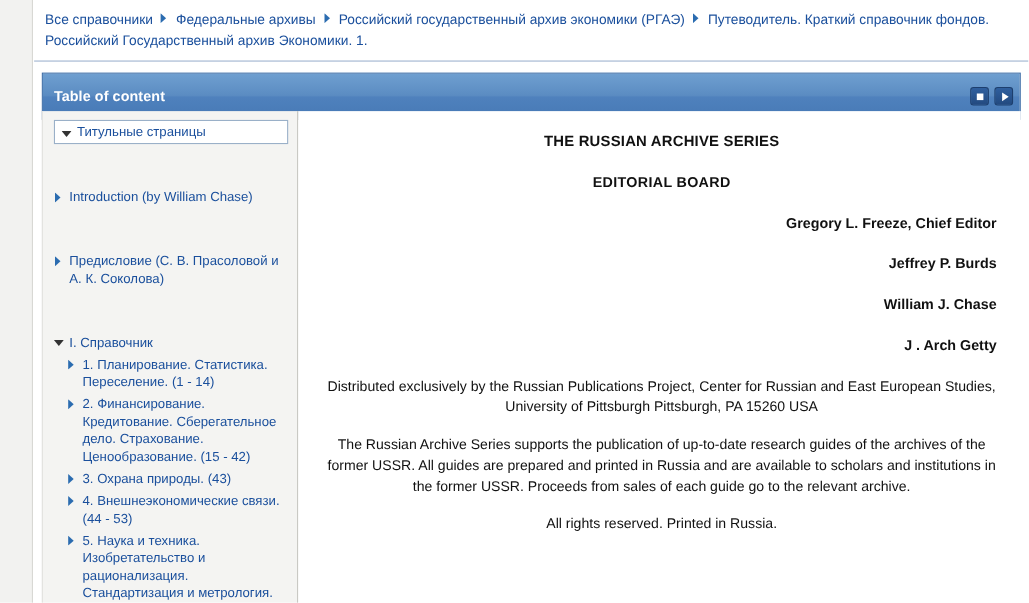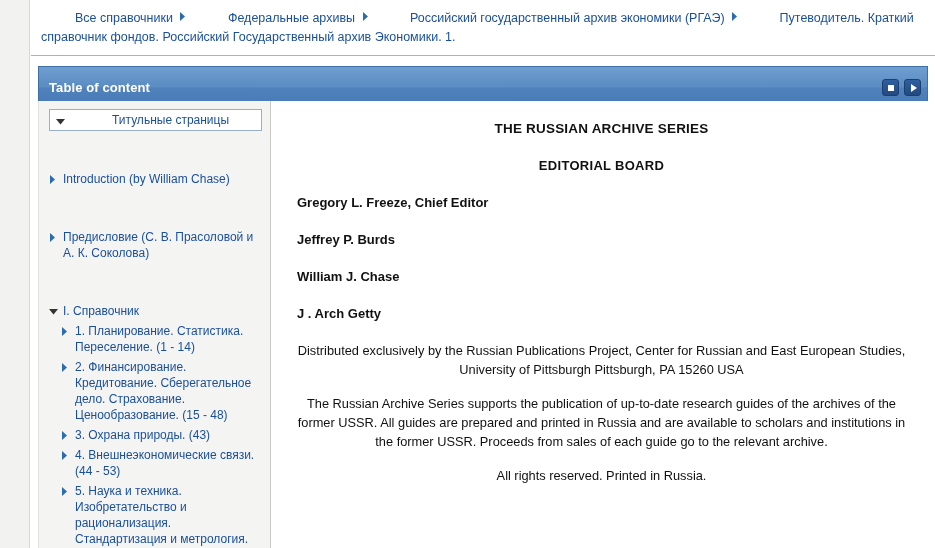--- a/index.html
+++ b/index.html
@@ -35,21 +35,20 @@
     font-size: 12.5px;
     color: #1f3f8f;
     line-height: 19px;
     border-bottom: 1px solid #9fb4cf;
     background: #ffffff;
   }
   .crumb {
     color: #1a4f9c;
     text-decoration: none;
     cursor: pointer;
-    margin-left: 34px;
   }
   .crumb-sep {
     display: inline-block;
     color: #2b6cb0;
     margin: 0 4px 0 3px;
     font-size: 10px;
     transform: translateY(-1px);
   }
   .crumb-sep svg { display: block; }
 
@@ -109,21 +108,20 @@
   .toc-selected {
     margin: 0 8px 3px 10px;
     background: #ffffff;
     border: 1px solid #9ab0c8;
     padding: 3px 2px 3px 6px;
     font-size: 12px;
     color: #1a4f9c;
     display: flex;
     align-items: flex-start;
     cursor: pointer;
-    gap: 42px;
   }
   .toc-item {
     display: flex;
     align-items: flex-start;
     font-size: 12px;
     line-height: 16px;
     color: #1a4f9c;
     padding: 2px 8px 2px 0;
     cursor: pointer;
   }
@@ -162,21 +160,21 @@
     margin: 4px 0 18px 0;
   }
   .doc-sub {
     text-align: center;
     font-weight: bold;
     font-size: 13px;
     letter-spacing: 0.3px;
     margin: 0 0 18px 0;
   }
   .doc-person {
-    text-align: left;
+    text-align: right;
     font-weight: bold;
     font-size: 13px;
     margin: 0 0 18px 0;
   }
   .doc-para {
     text-align: center;
     margin: 0 0 15px 0;
     font-size: 12.8px;
     line-height: 19px;
   }
@@ -272,21 +270,21 @@
           </span>
           <span class="toc-label">1. Планирование. Статистика. Переселение. (1 - 14)</span>
         </div>
 
         <div class="toc-item lvl2">
           <span class="arrow-right">
             <svg width="7" height="9" viewBox="0 0 7 9">
                 <path d="M1 0 L6 4.5 L1 9 Z" fill="#2b6cb0"></path>
               </svg>
           </span>
-          <span class="toc-label">2. Финансирование. Кредитование. Сберегательное дело. Страхование. Ценообразование. (15 - 48)</span>
+          <span class="toc-label">2. Финансирование. Кредитование. Сберегательное дело. Страхование. Ценообразование. (15 - 42)</span>
         </div>
 
         <div class="toc-item lvl2">
           <span class="arrow-right">
             <svg width="7" height="9" viewBox="0 0 7 9">
                 <path d="M1 0 L6 4.5 L1 9 Z" fill="#2b6cb0"></path>
               </svg>
           </span>
           <span class="toc-label">3. Охрана природы. (43)</span>
         </div>

